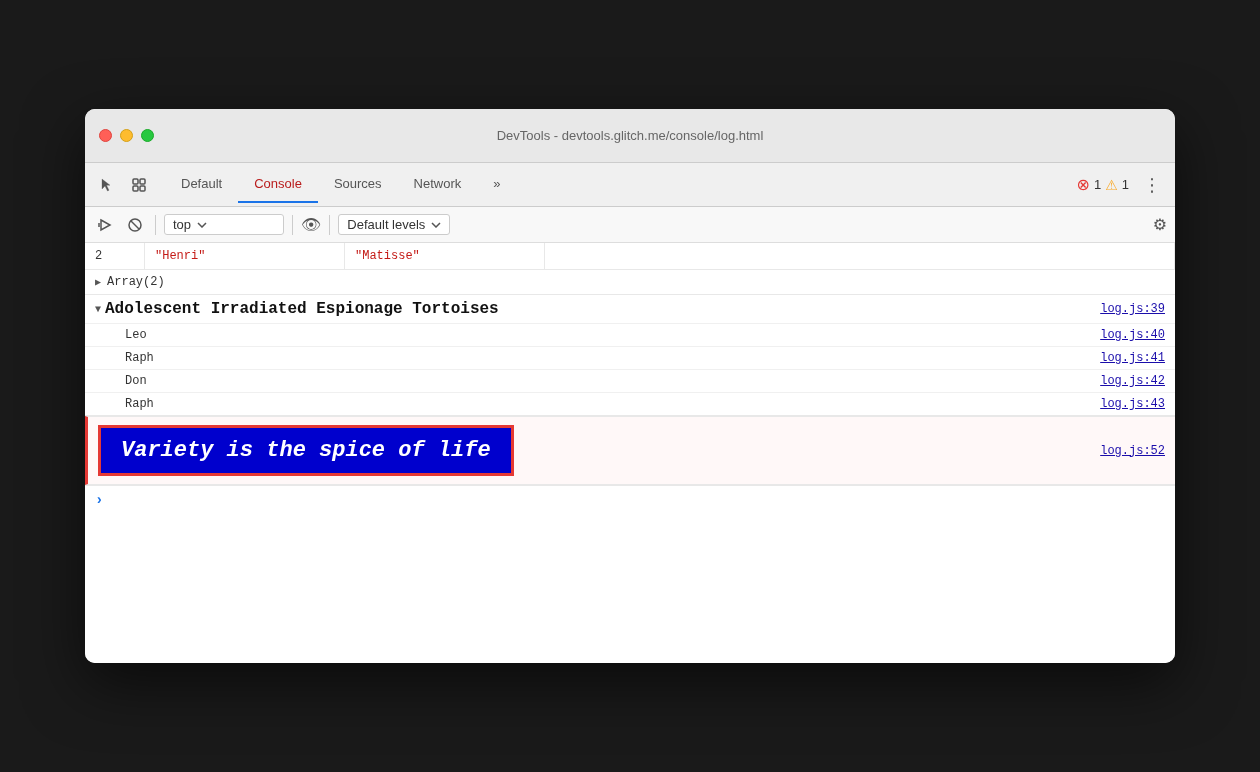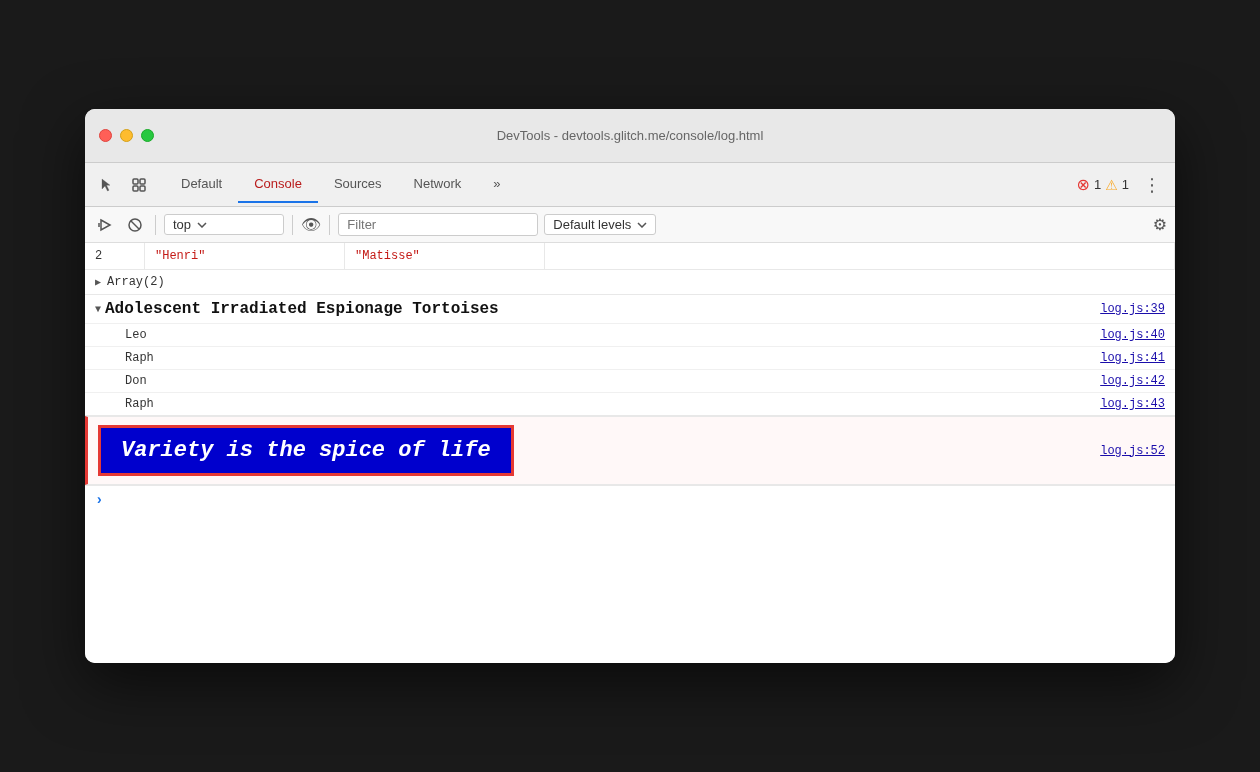--- a/index.html
+++ b/index.html
@@ -428,21 +428,20 @@
           <path d="M1 1 L5 5 L9 1" stroke="#555" stroke-width="1.5" fill="none"></path>
         </svg>
     </div>
 
     <div class="toolbar-divider"></div>
 
     <div class="eye-icon">👁</div>
 
     <div class="toolbar-divider"></div>
 
-    <input class="filter-input" type="text" placeholder="Filter" style="">
 
     <div class="levels-select">
       <span>Default levels</span>
       <svg width="10" height="6" viewBox="0 0 10 6">
           <path d="M1 1 L5 5 L9 1" stroke="#555" stroke-width="1.5" fill="none"></path>
         </svg>
     </div>
 
     <div style="flex:1"></div>
 

